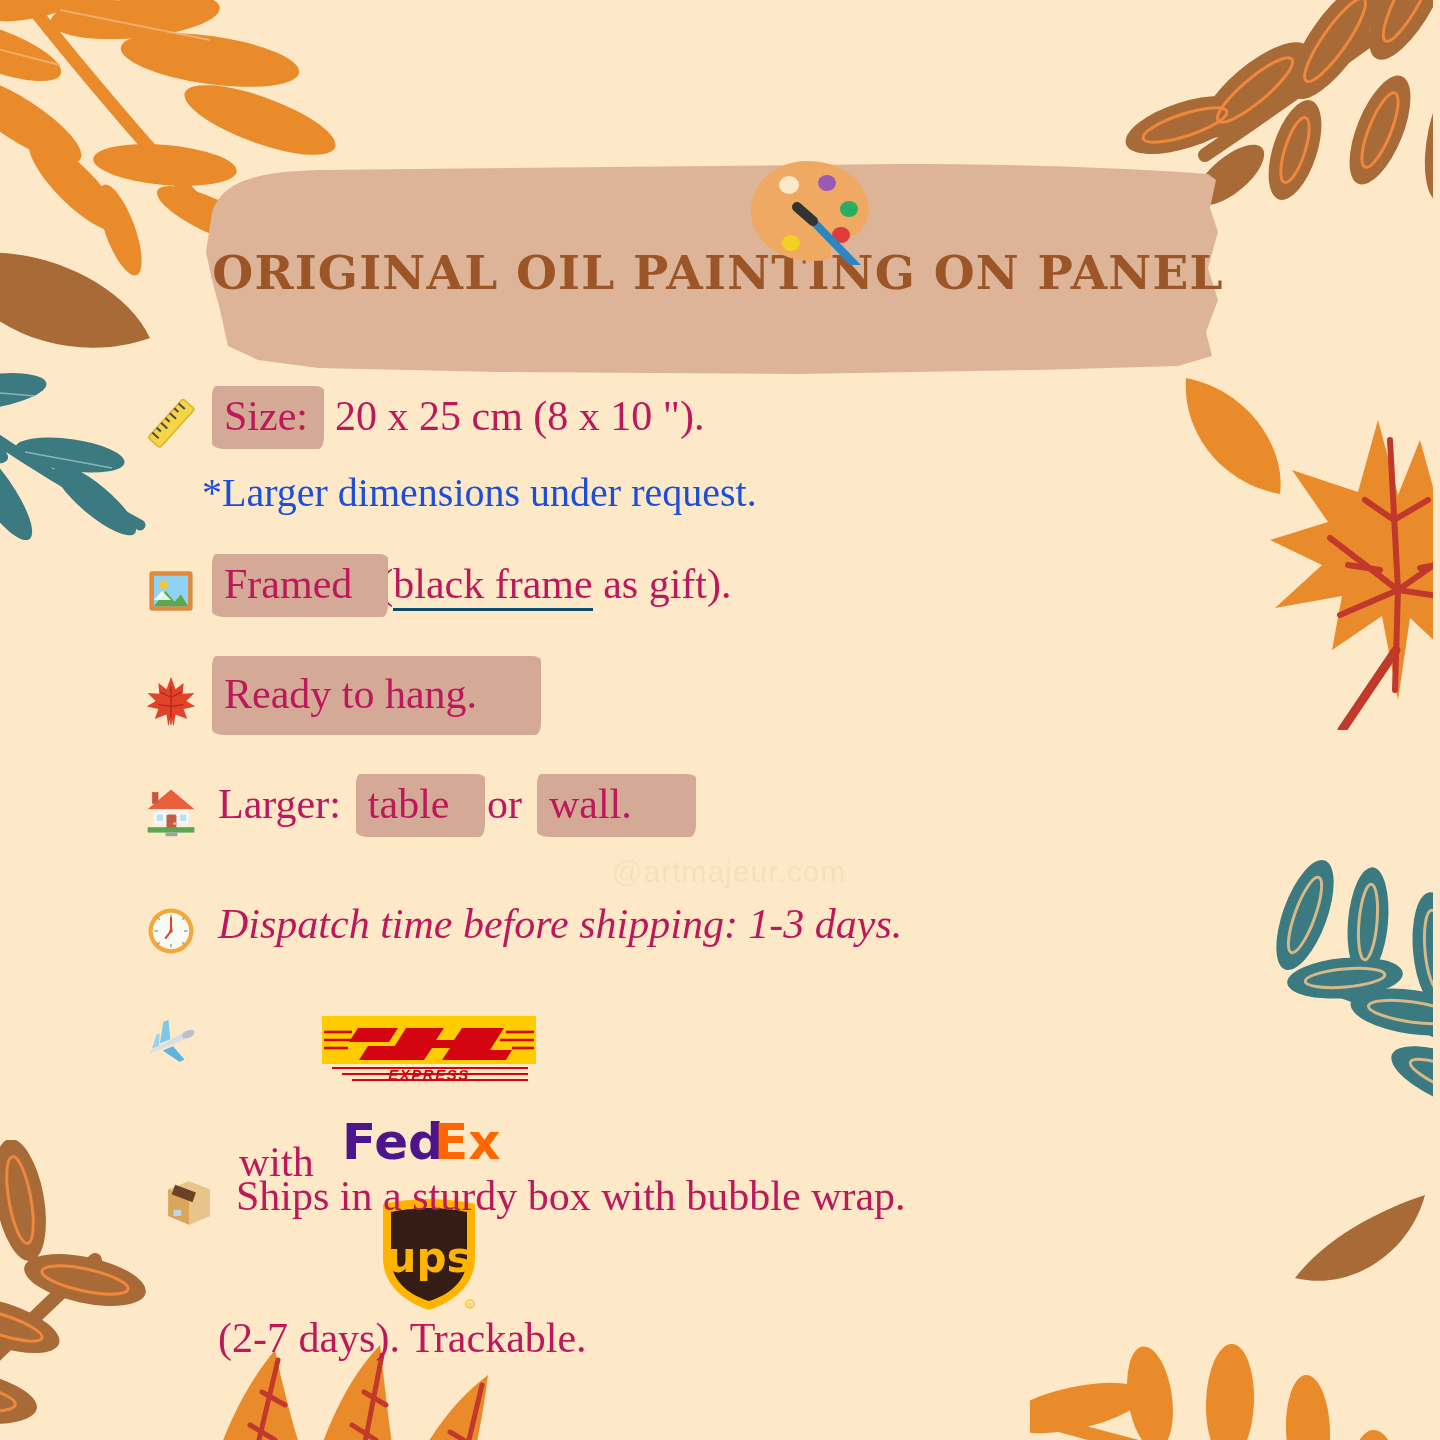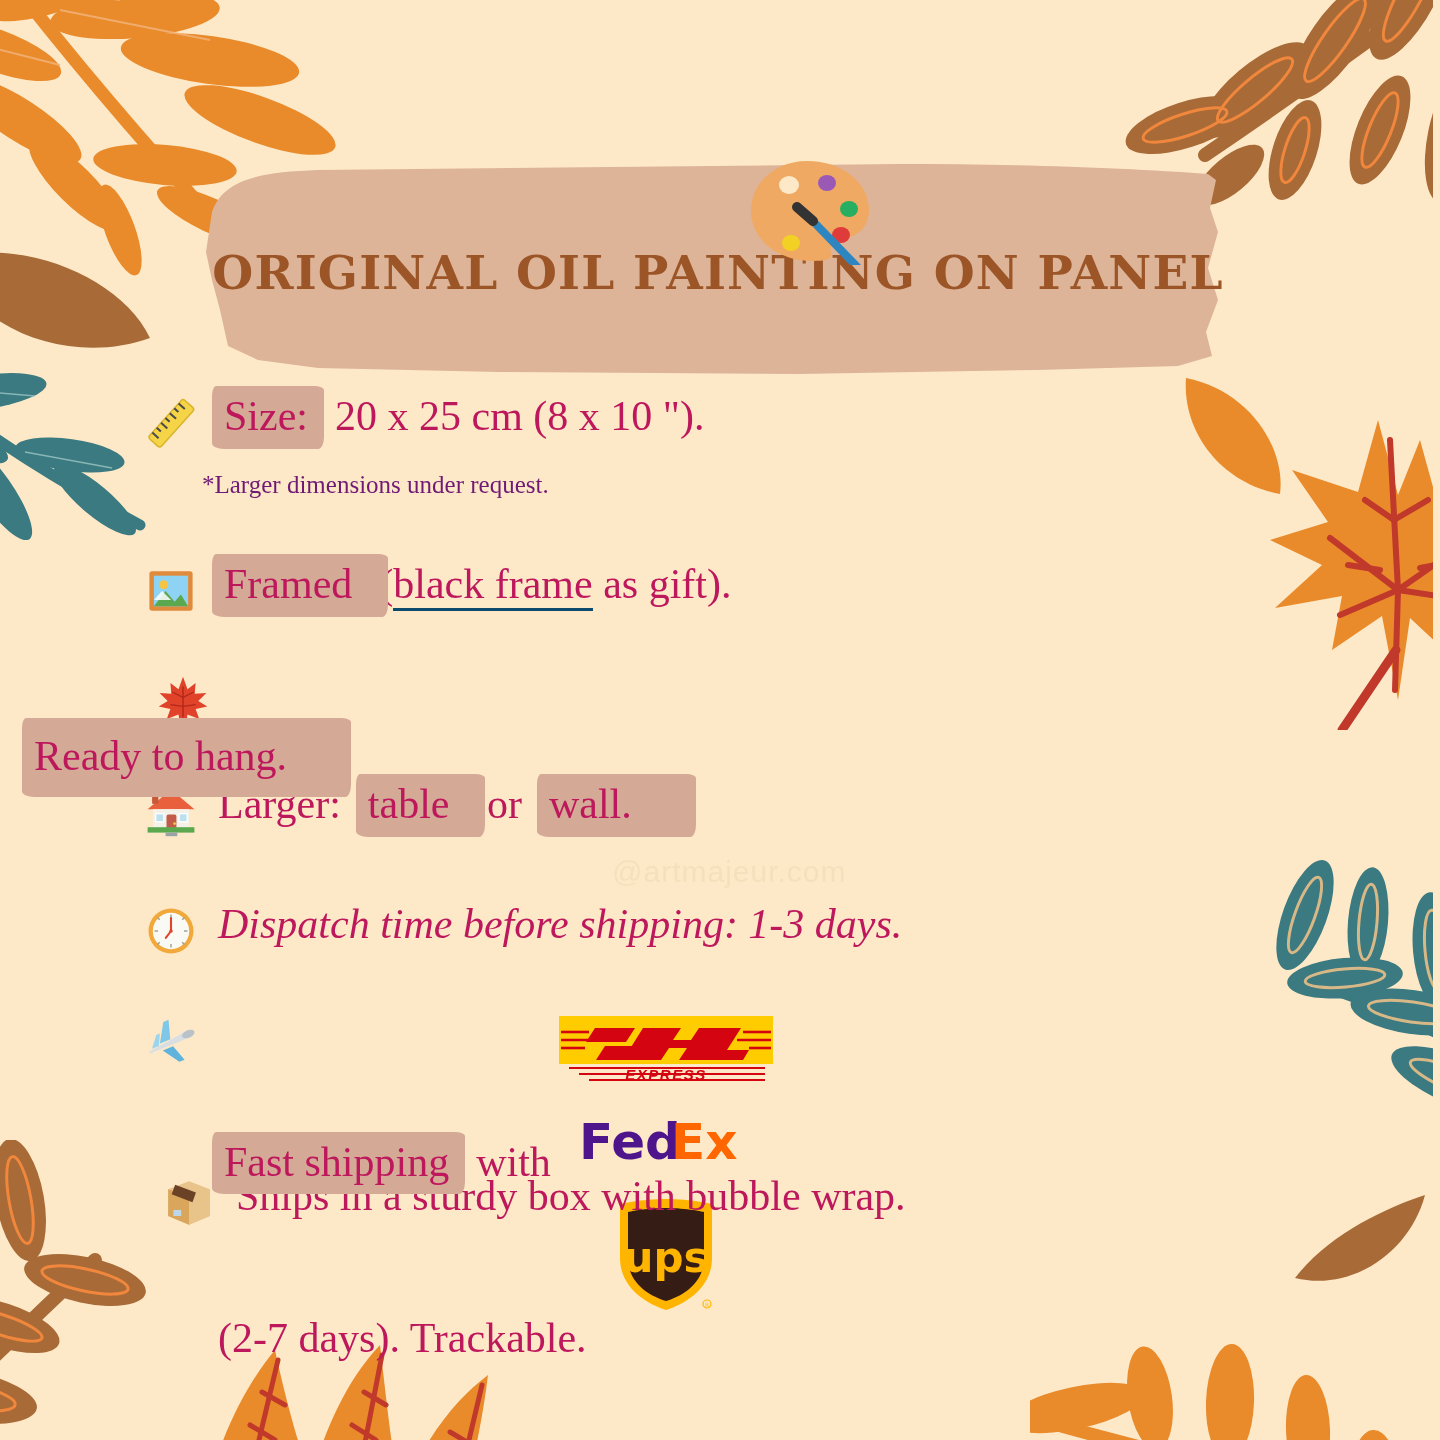--- a/index.html
+++ b/index.html
@@ -71,35 +71,35 @@
     left:-6px;right:-10px;top:-6px;bottom:-8px;
     background:#D4A996;
     z-index:-1;
     border-radius:4px 10px 6px 12px / 10px 4px 12px 6px;
   }
   .hl.wide::before{right:-58px;}
   .hl.wide2::before{right:-30px;}
   .hl.tall::before{top:-14px;bottom:-16px;}
   .und{ border-bottom:3px solid #0c4a6e; padding-bottom:1px;}
   .sub{
-    color:#701a75;
+    color:#1d4ed8;
     font-family:"Liberation Serif", serif;
-    font-size:25px;
+    font-size:40px;
     padding-left:78px;
   }
 
   
   .logos{display:inline-flex;align-items:center;gap:23px;vertical-align:middle;margin-left:8px;flex-direction:column;}
   .lg{display:block;}
 
   
   .r-size{position:absolute;left:0;top:0;}
   .r-sub{position:absolute;left:0;top:78px;}
   .r-framed{position:absolute;left:0;top:168px;}
-  .r-ready{position:absolute;left:12px;top:278px;flex-direction:column;}
+  .r-ready{position:absolute;left:0;top:278px;}
   .r-display{position:absolute;left:0;top:388px;}
   .r-dispatch{position:absolute;left:0;top:508px;font-style:italic;}
   .r-ship{position:absolute;left:0;top:618px;}
   .r-box{position:absolute;left:0;top:780px;}
 </style>
 </head>
 <body>
 
 <div class="stage">
 
@@ -395,21 +395,20 @@
             <path d="M4 32 L52 26 L56 30 L52 34 L4 34 Z" fill="#D9DEE3"></path>
             <path d="M18 28 L30 8 L36 8 L30 28 Z" fill="#7FC7E8"></path>
             <path d="M18 36 L30 54 L36 54 L30 36 Z" fill="#5FB3DC"></path>
             <path d="M8 30 L18 18 L22 18 L16 30 Z" fill="#9AD4EE"></path>
             <ellipse cx="50" cy="30" rx="7" ry="4" fill="#B9C2C9"></ellipse>
           </g>
         </svg>
       </div>
       <div class="txt" style="white-space:normal;width:1100px;">
         <div style="white-space:nowrap;display:flex;align-items:center;">
-          <span class="hl">Fast shipping</span>
             <span>&nbsp;&nbsp;</span>
             <span>with</span>
 
           <span class="logos">
 
             <svg class="lg" width="214" height="78" viewBox="0 0 214 78">
               <rect x="0" y="6" width="214" height="48" fill="#FFCC00"></rect>
               <g fill="#D40511">
                 <path d="M36 18 h40 l-9 14 h-40 z"></path>
                 <path d="M46 36 h40 l-9 14 h-40 z"></path>

